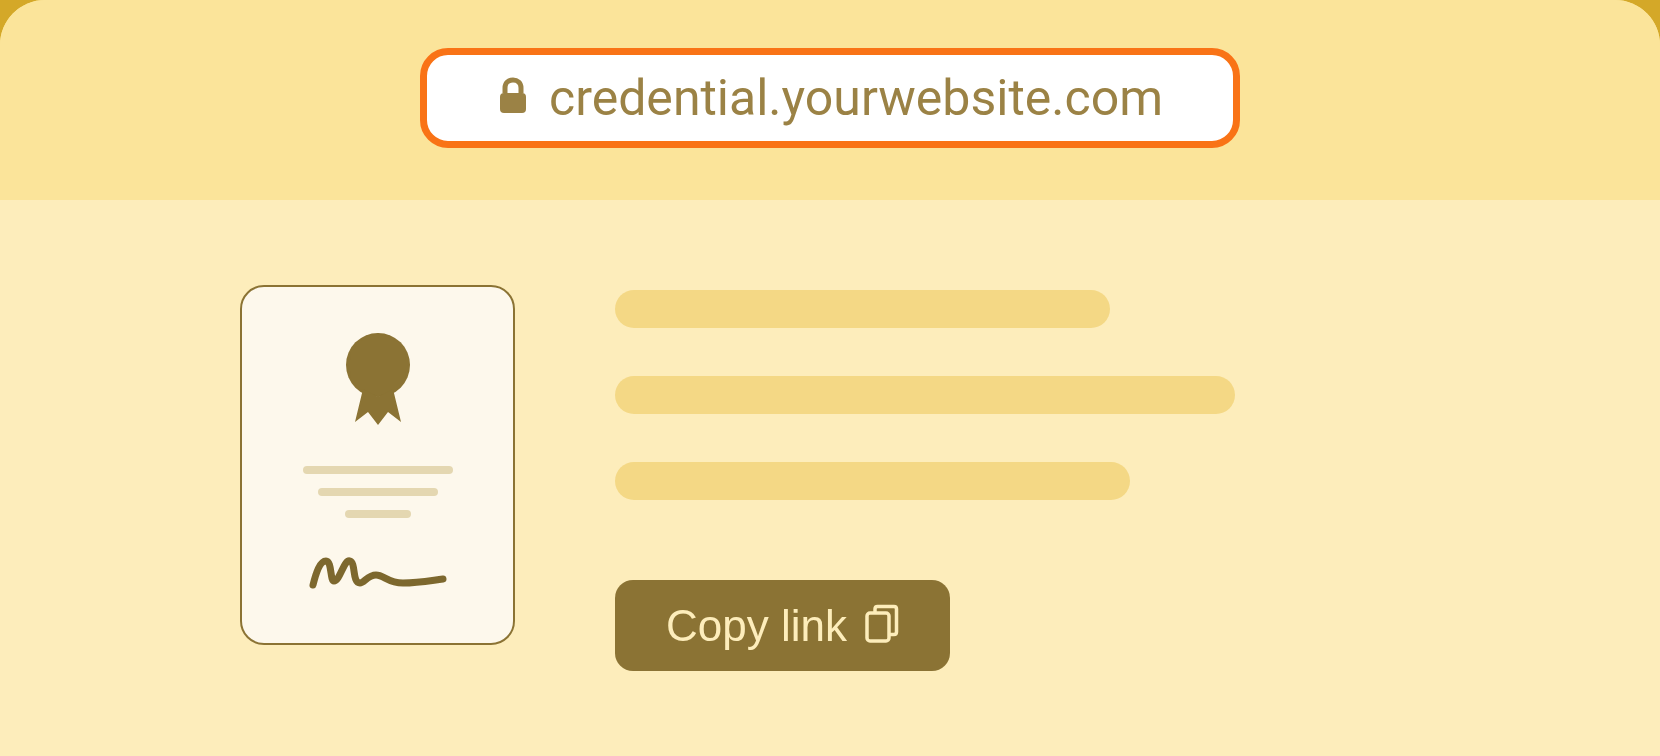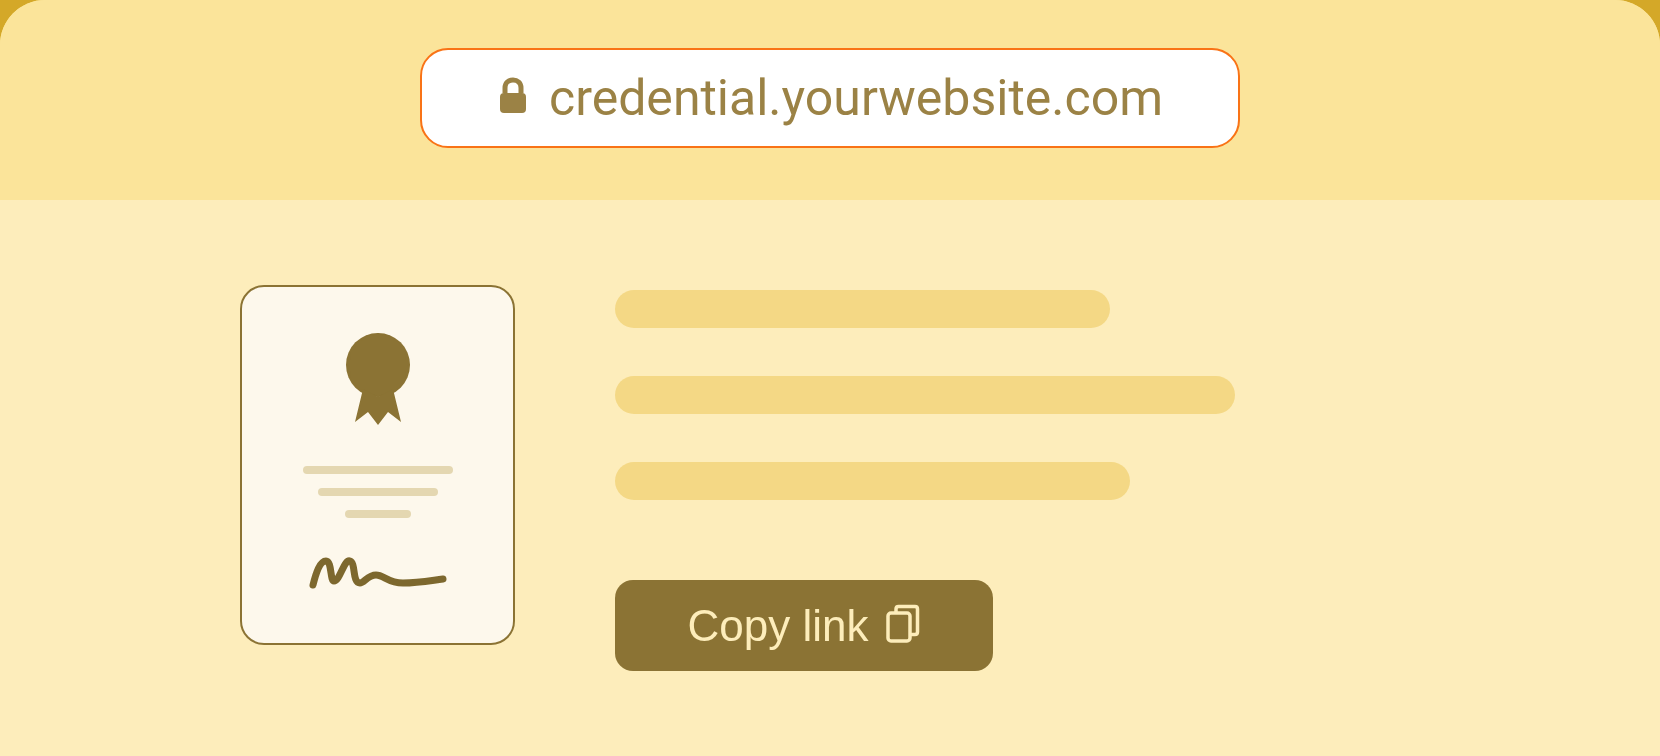--- a/index.html
+++ b/index.html
@@ -28,21 +28,21 @@
       background: #fbe49a;
       height: 200px;
       display: flex;
       align-items: flex-start;
       justify-content: center;
       padding-top: 48px;
     }
     
     .address-bar {
       background: #ffffff;
-      border: 2px solid #f97316;
+      border: 7px solid #f97316;
       border-radius: 28px;
       height: 100px;
       width: 820px;
       display: flex;
       align-items: center;
       justify-content: center;
       gap: 20px;
       padding: 0 40px;
     }
     
@@ -130,21 +130,21 @@
     
     .placeholder-line-1 { width: 495px; }
     .placeholder-line-2 { width: 620px; }
     .placeholder-line-3 { width: 515px; }
     
     .copy-button {
       background: #8b7334;
       border: none;
       border-radius: 18px;
       height: 95px;
-      width: 378px;
+      width: 335px;
       display: flex;
       align-items: center;
       justify-content: center;
       gap: 18px;
       cursor: pointer;
     }
     
     .copy-button-text {
       color: #fdedbb;
       font-size: 44px;

